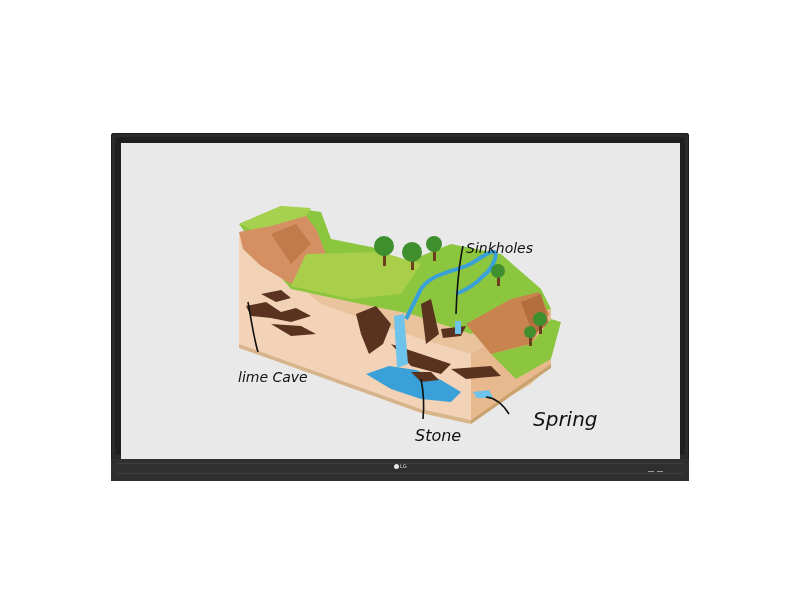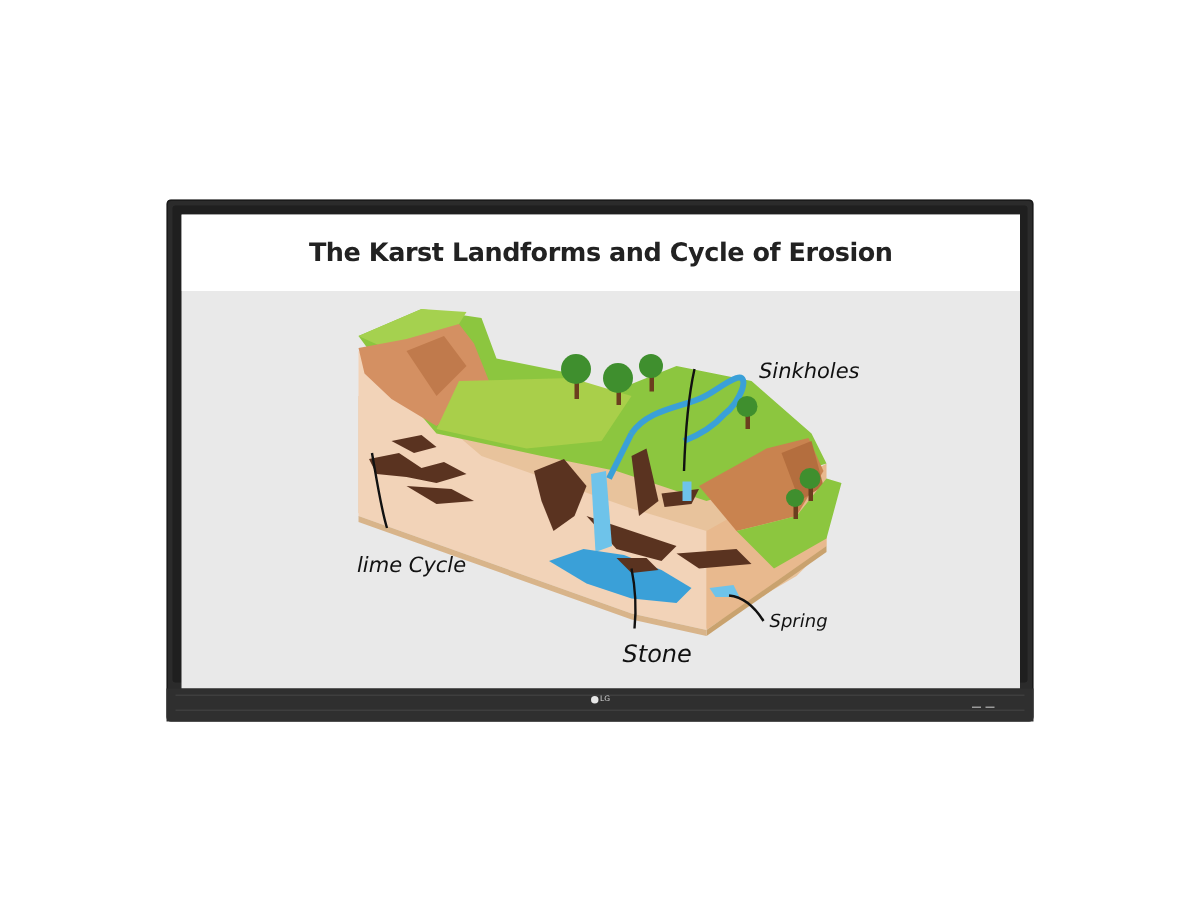--- a/index.html
+++ b/index.html
@@ -17,23 +17,20 @@
   .buttons span { width:6px; height:1px; background:#9a9a9a; display:block; }
   .diagram { position:absolute; left:0; top:51px; width:559px; height:265px; }
   .label { position:absolute; font-family:"DejaVu Sans", sans-serif; color:#111; font-style:italic; }
 </style>
 </head>
 <body>
 
 <div class="monitor">
   <div class="rim"></div>
   <div class="screen">
-    <div class="title-band">
-      <span class="title">The Karst Landforms and Cycle of Erosion</span>
-    </div>
 
     <svg class="diagram" viewBox="0 0 559 265" width="559" height="265">
 
       <polygon points="118,70 118,148 300,214 350,225 410,190 430,170 430,130" fill="#e8c39c"></polygon>
 
       <polygon points="118,40 118,150 300,215 350,226 350,160 300,145 200,110" fill="#f2d3b8"></polygon>
 
       <polygon points="350,160 350,226 430,170 430,115" fill="#e8b98e"></polygon>
 
       <polygon points="350,226 430,170 430,174 350,230" fill="#c9a26e"></polygon>
@@ -89,24 +86,24 @@
         <rect x="408" y="143" width="3" height="9" fill="#6b3e1e"></rect>
         <circle cx="409" cy="138" r="6" fill="#3f8f2e"></circle>
       </g>
 
       <path d="M127,108 C130,125 133,145 137,158" stroke="#111" stroke-width="1.6" fill="none"></path>
       <path d="M342,52 C338,70 336,90 335,120" stroke="#111" stroke-width="1.6" fill="none"></path>
       <path d="M300,185 C303,200 303,215 302,225" stroke="#111" stroke-width="1.6" fill="none"></path>
       <path d="M365,203 C375,204 383,212 388,220" stroke="#111" stroke-width="1.6" fill="none"></path>
     </svg>
 
-    <span class="label" style="left:345px; top:97px; font-size:14px;margin-left:40px;">Sinkholes</span>
-    <span class="label" style="left:117px; top:226px; font-size:14px;">lime Cycle</span>
+    <span class="label" style="left:345px; top:97px; font-size:14px;">Sinkholes</span>
+    <span class="label" style="left:117px; top:226px; font-size:14px;">lime Cave</span>
     <span class="label" style="left:294px; top:283px; font-size:16px;">Stone</span>
-    <span class="label" style="left:392px; top:264px; font-size:12px;">Spring</span>
+    <span class="label" style="left:412px; top:264px; font-size:20px;">Spring</span>
   </div>
 
   <div class="chin">
     <div class="line" style="top:4px;"></div>
     <div class="line" style="top:14px;"></div>
     <div class="logo">
       <span class="dot"></span>
       <span>LG</span>
     </div>
     <div class="buttons">

